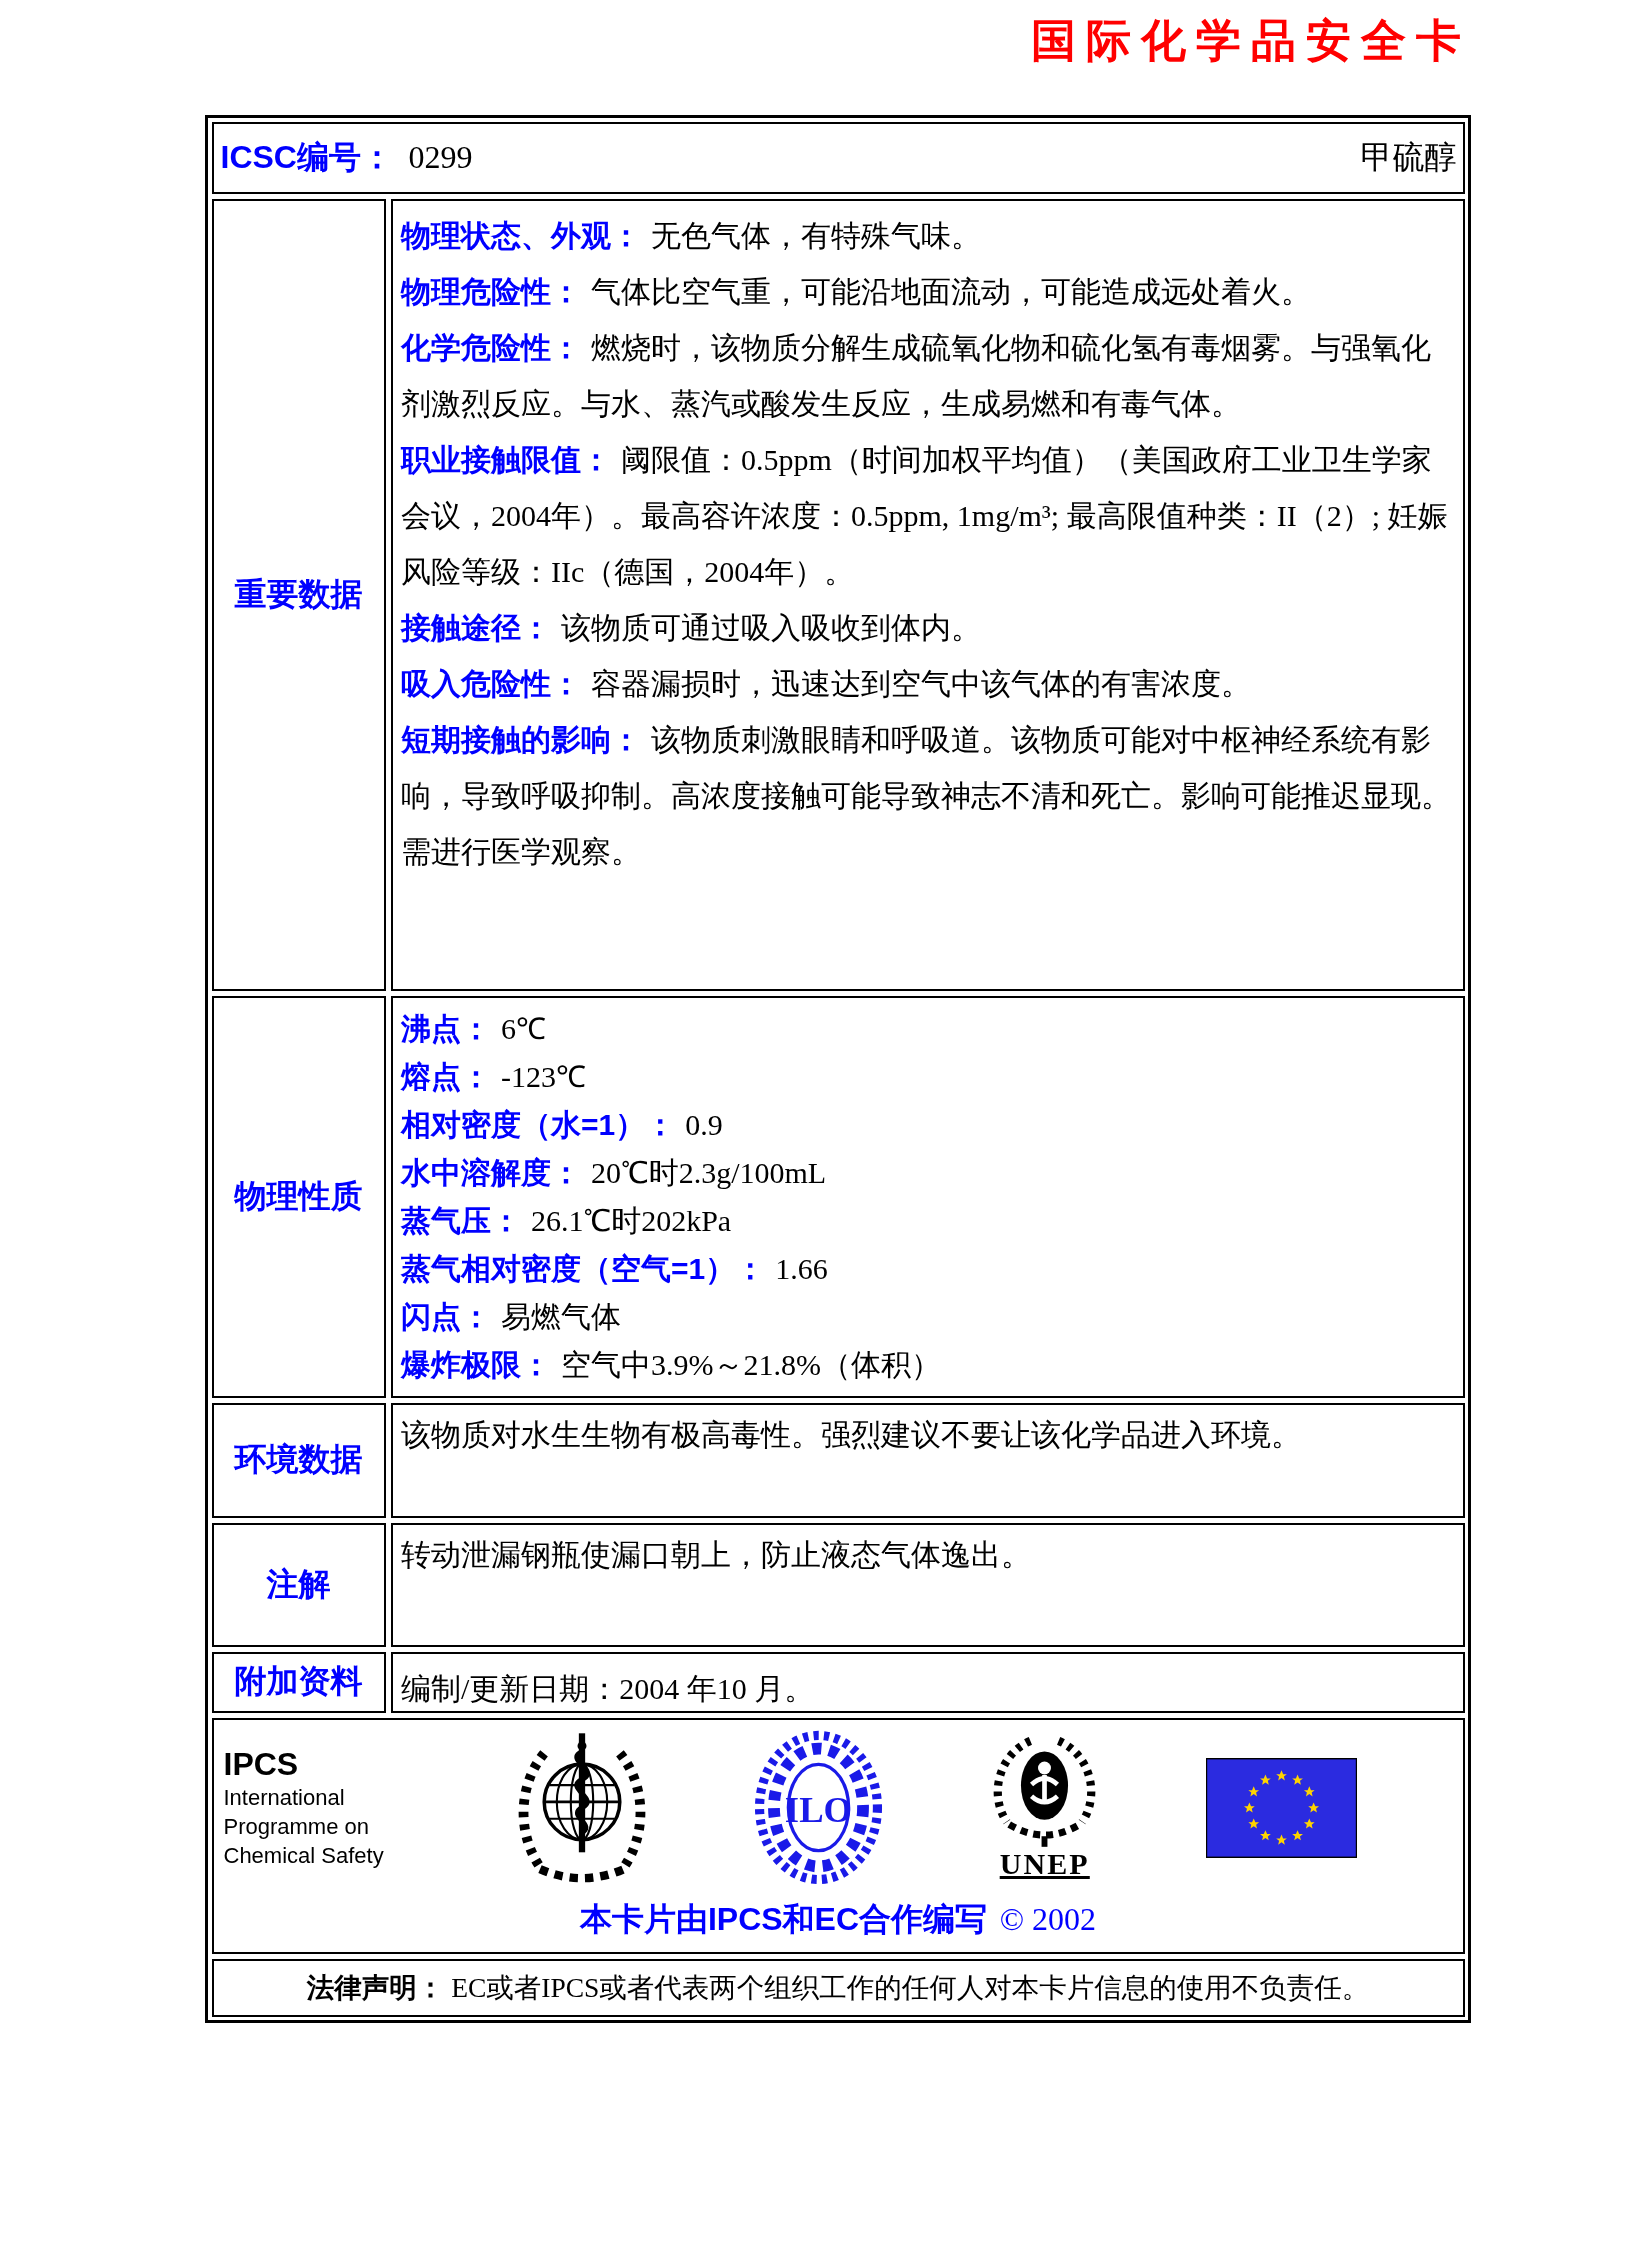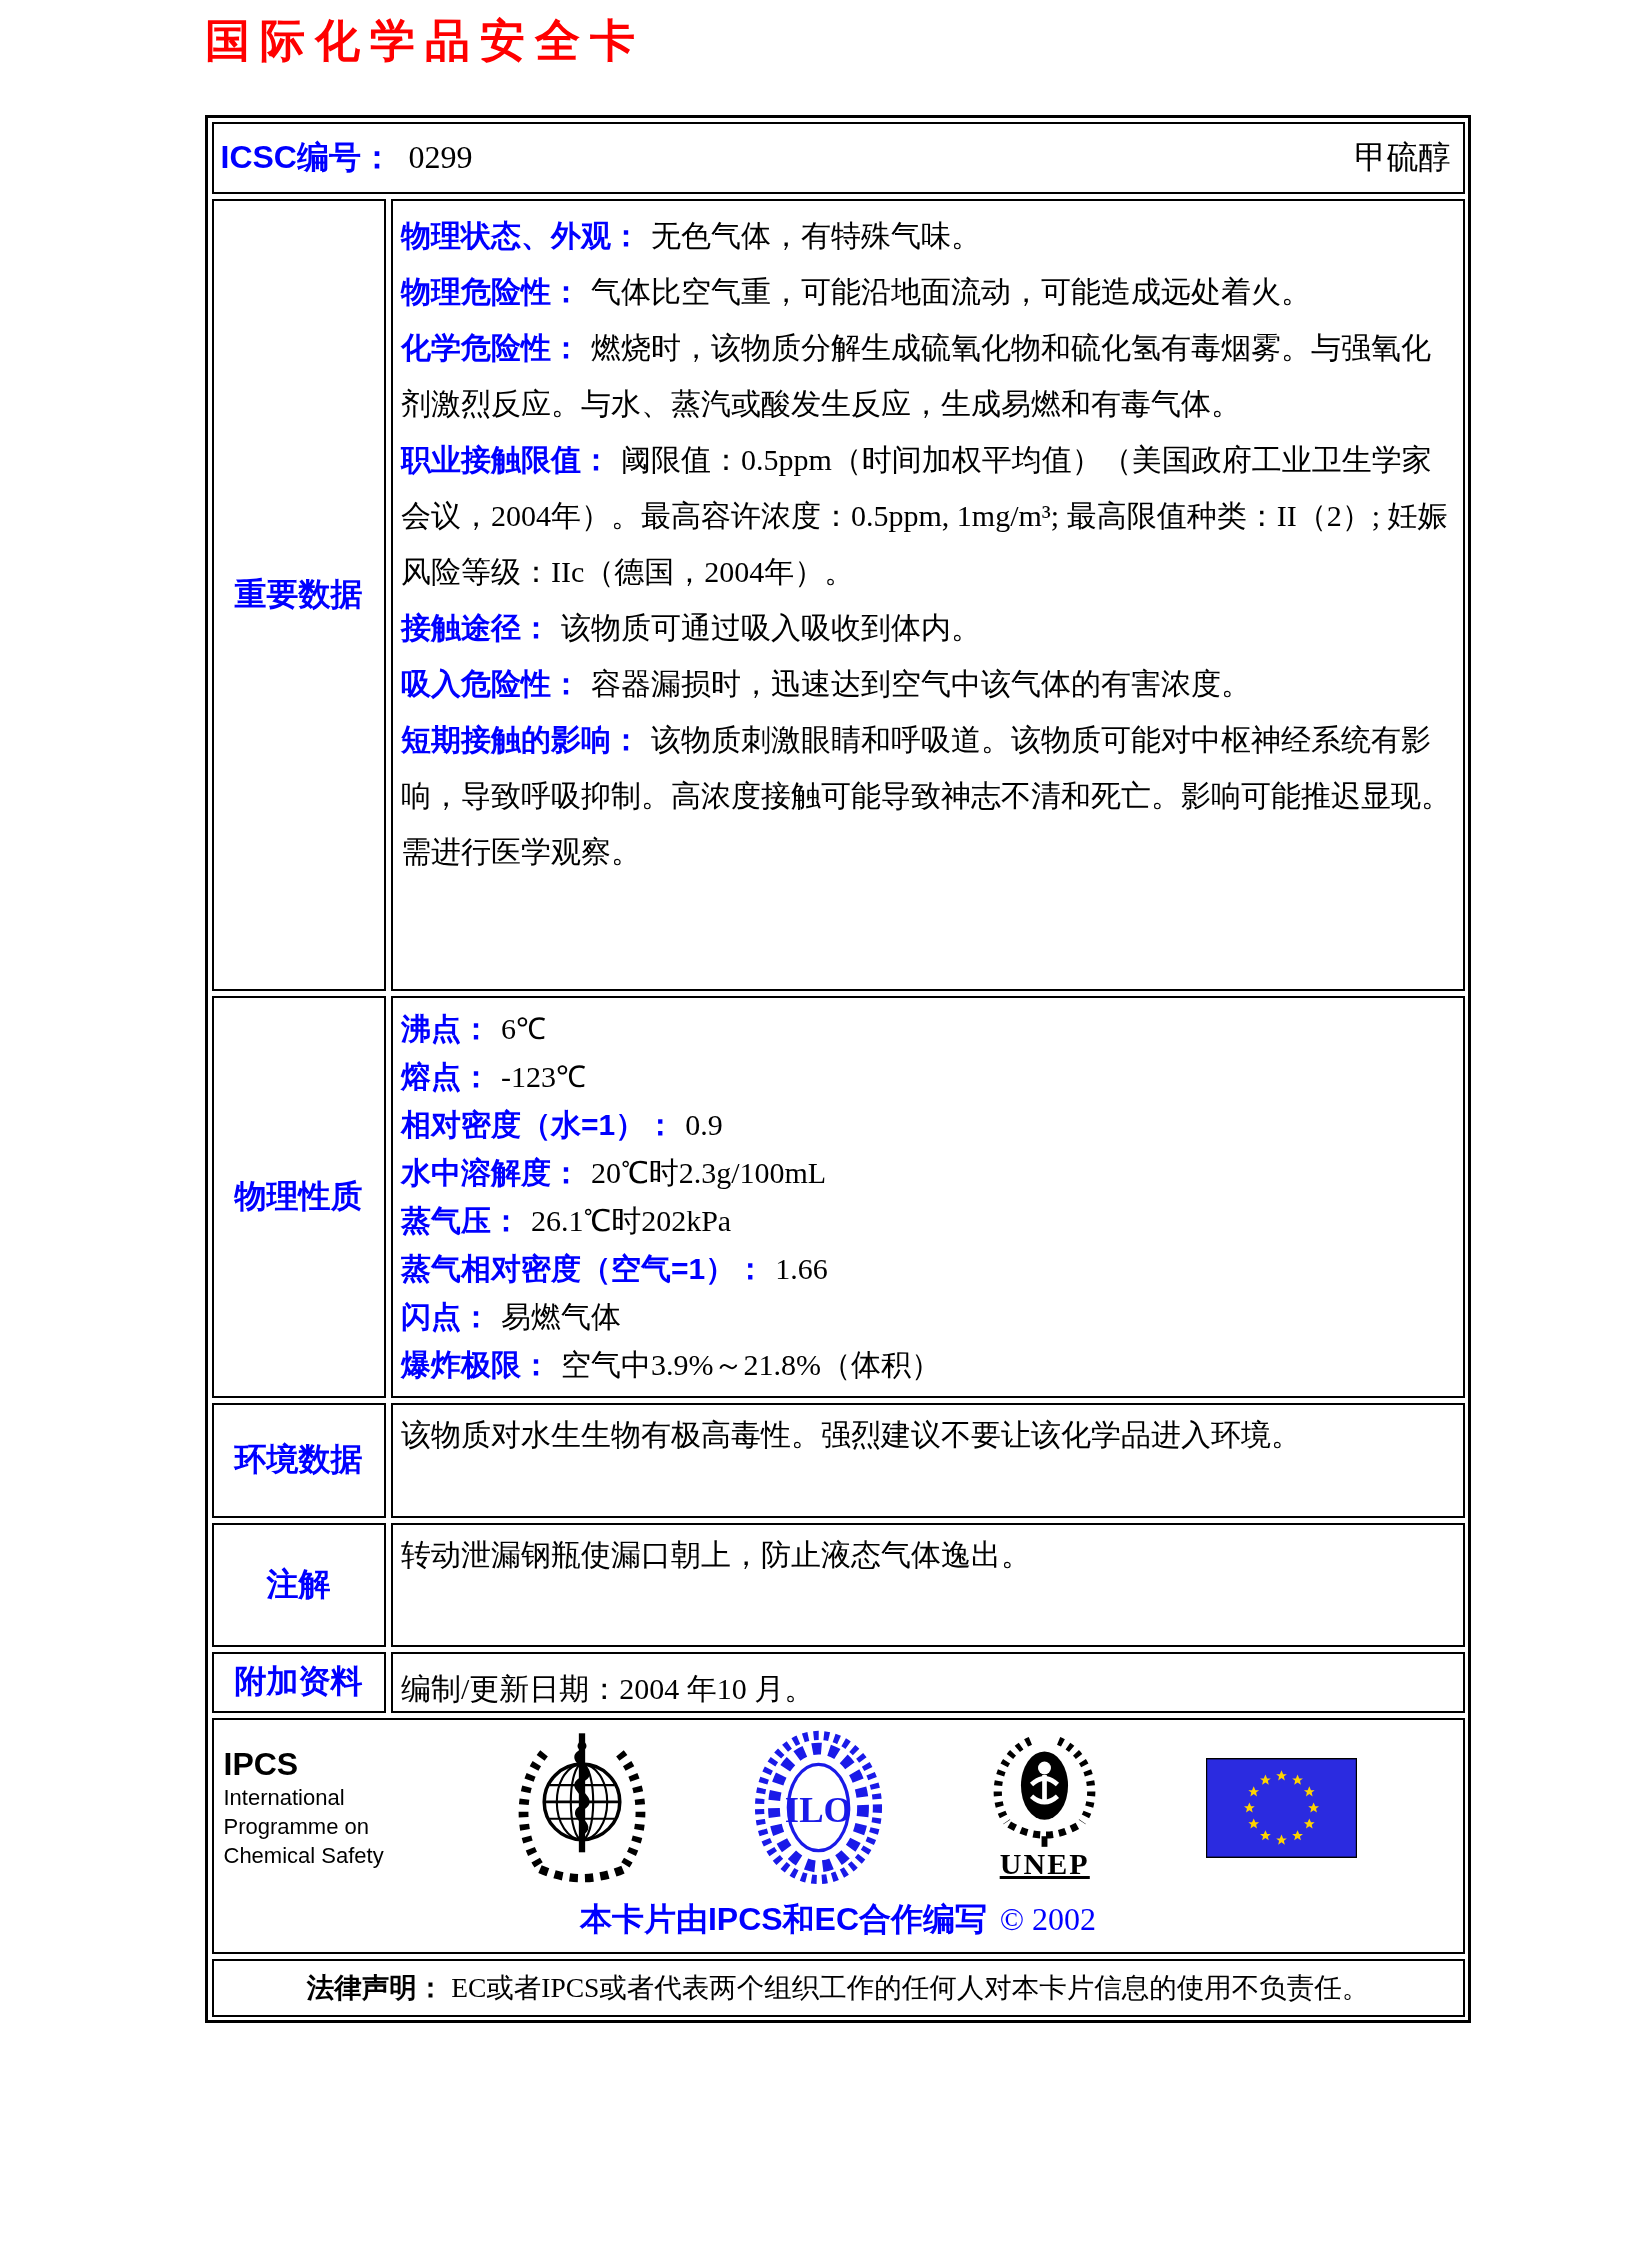--- a/index.html
+++ b/index.html
@@ -1,26 +1,26 @@
 <!DOCTYPE html>
 <html style="font-size:11.3px"><head>
 <meta charset="utf-8">
 <style>
   html,body{margin:0;padding:0;background:#ffffff;}
   .page{position:relative;width:1647px;height:2261px;background:#fff;
         font-family:"Liberation Serif",serif;color:#000;overflow:hidden;}
-  .doc-title{position:absolute;top:11.3px;left:205px;width:1266px;text-align:left;
+  .doc-title{position:absolute;top:11.3px;left:205px;width:1266px;text-align:right;
         font-family:"DejaVu Serif",serif;font-weight:bold;font-size:45px;
         color:#ff0000;letter-spacing:10px;}
   .card{position:absolute;left:205px;top:115px;width:1266px;box-sizing:border-box;
         border:3.5px solid #000;padding:3.5px;display:flex;flex-direction:column;gap:5px;}
   .row{display:flex;gap:5px;}
   .cell{border:2.1px solid #000;box-sizing:border-box;background:#fff;}
   
-  .header-cell{flex:1;height:72px;display:flex;align-items:center;padding:0 12px 0 7px;font-size:32px;}
+  .header-cell{flex:1;height:72px;display:flex;align-items:center;padding:0 6px 0 7px;font-size:32px;}
   .blue-lbl{color:#0000ff;font-family:"Liberation Sans",sans-serif;font-weight:bold;}
   .icsc-number{margin-left:15.5px;}
   .header-spacer{flex:1;}
   
   .label-cell{flex:0 0 174px;display:flex;align-items:center;justify-content:center;
         font-family:"Liberation Sans",sans-serif;font-weight:bold;color:#0000ff;
         font-size:32px;}
   .content-cell{flex:1;padding:7px 8.5px;}
   .para{margin:0;font-size:30px;line-height:56px;}
   .prop-line{margin:0;font-size:30px;line-height:48px;}

